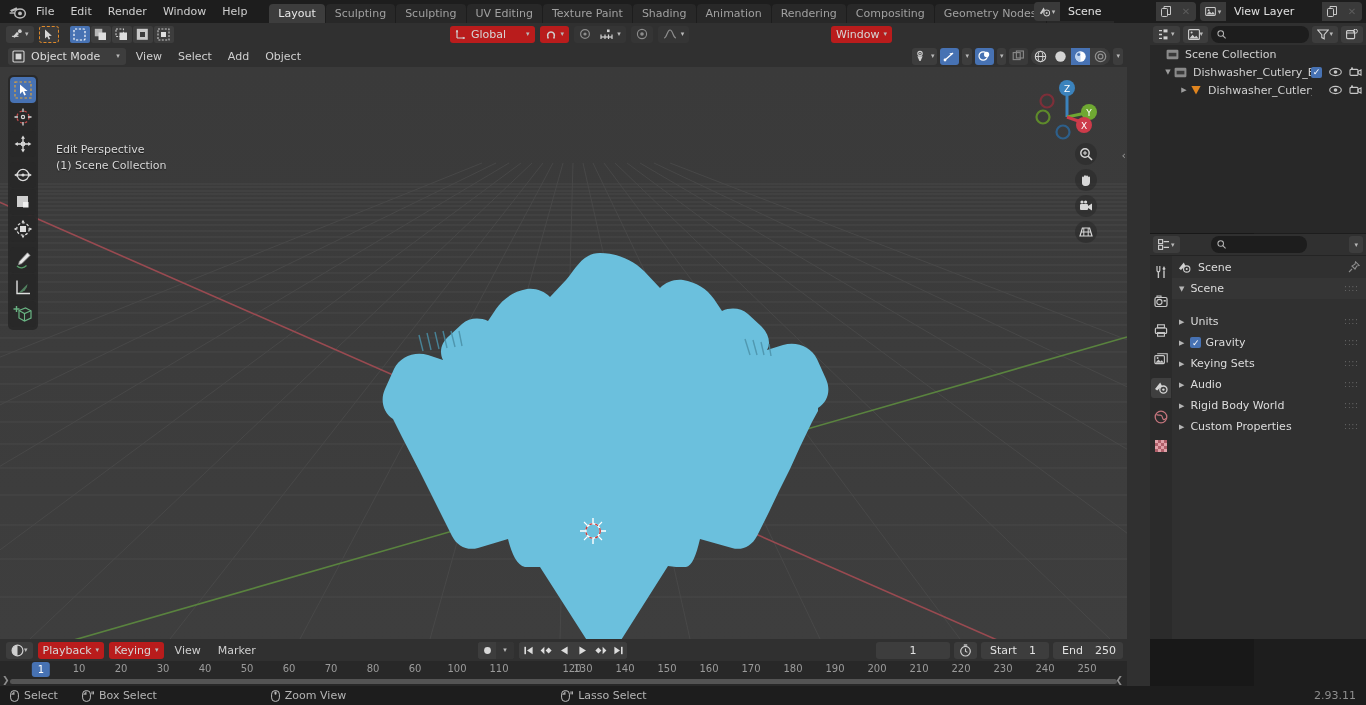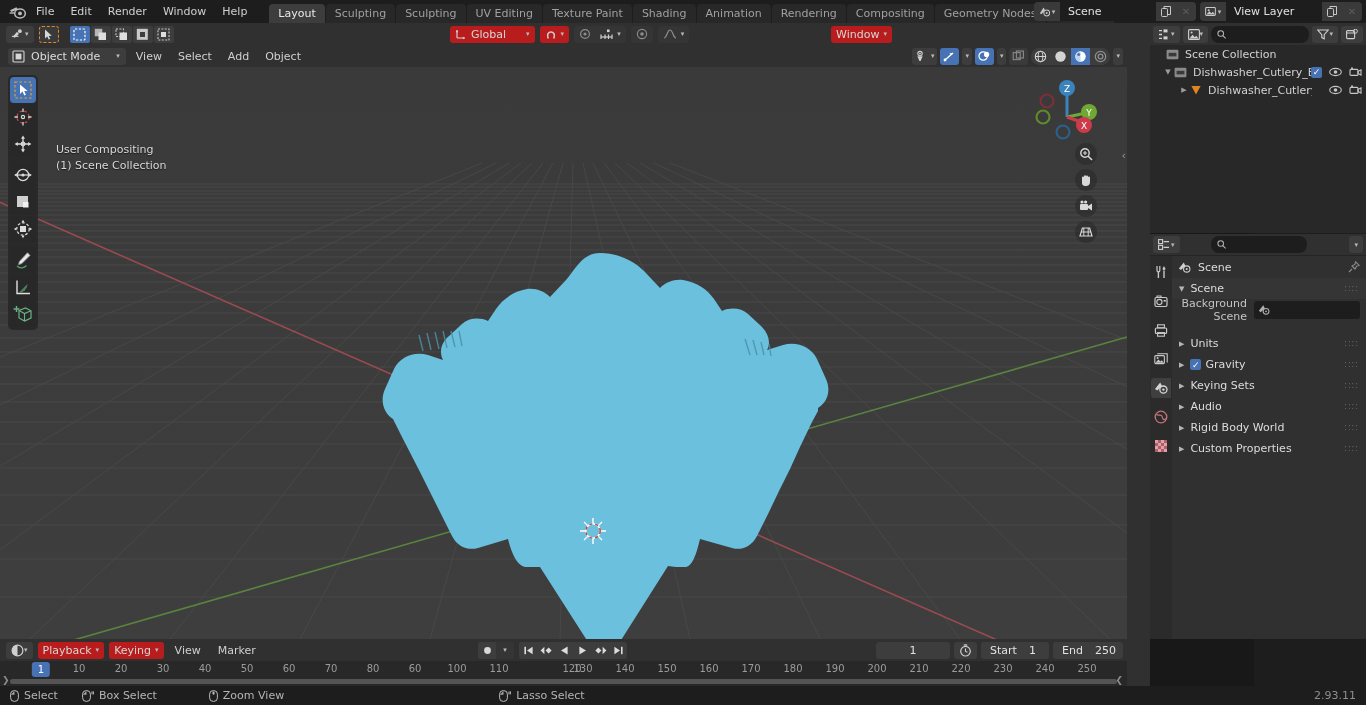--- a/index.html
+++ b/index.html
@@ -614,21 +614,21 @@
       </g>
 
       <g transform="translate(593,464)">
         <circle r="7.2" fill="none" stroke="#ffffff" stroke-width="1.4"></circle>
         <circle r="7.2" fill="none" stroke="#c43d3d" stroke-width="1.4" stroke-dasharray="3 3"></circle>
         <path d="M0 -13 V-8 M0 8 V13 M-13 0 H-8 M8 0 H13" stroke="#ffffff" stroke-width="1.4"></path>
         <path d="M-9 -9 L-5.5 -5.5 M9 -9 L5.5 -5.5 M-9 9 L-5.5 5.5 M9 9 L5.5 5.5" stroke="#ffffff" stroke-width="1.1"></path>
       </g>
     </svg>
 
-    <div class="vp-text l1">User Compositing</div>
+    <div class="vp-text l1">Edit Perspective</div>
     <div class="vp-text l2">(1) Scene Collection</div>
 
     <div class="ltoolbar">
       <div class="ltool active">
         <svg width="20" height="20" viewBox="0 0 20 20">
             <rect x="2" y="2" width="16" height="16" fill="none" stroke="#e0a33a" stroke-width="1.2" stroke-dasharray="2.5 2"></rect>
             <path d="M7 4.5 L7 14 L9.5 11.6 L11.3 15.4 L12.9 14.7 L11.2 11.1 L14.6 11 Z" fill="#ffffff"></path>
           </svg>
       </div>
       <div class="ltool">
@@ -944,31 +944,20 @@
         </span>
       </div>
 
       <div class="panel-head">
         <span class="tri">▼</span>
         <span>Scene</span>
         <span class="grip">::::</span>
       </div>
 
 
-      <div class="prow">
-        <div class="plabel">Background Scene</div>
-        <div class="pfield">
-          <svg width="12" height="12" viewBox="0 0 14 14">
-              <path d="M1 8 L6.2 1.6 L8 5 L3.2 9.6 Z" fill="#b0b0b0"></path>
-              <circle cx="9.4" cy="8.6" r="3.4" fill="none" stroke="#b0b0b0" stroke-width="1.2"></circle>
-              <circle cx="9.4" cy="8.6" r="1.1" fill="#b0b0b0"></circle>
-            </svg>
-          <span></span>
-        </div>
-      </div>
 
 
       <div style="height:12px"></div>
 
       <div class="closed-panel">
         <span class="tri">▶</span>
         <span>Units</span>
         <span class="grip">::::</span>
       </div>
       <div class="closed-panel">
@@ -1125,21 +1114,21 @@
   <div class="statusbar">
     <div class="st-item" style="margin-right:24px">
       <span>
         <svg width="9" height="12" viewBox="0 0 9 12">
             <rect x="0.6" y="0.6" width="7.8" height="10.8" rx="3.6" fill="none" stroke="#bdbdbd" stroke-width="1"></rect>
             <path d="M0.9 4.8 H4.5 V0.9" fill="#bdbdbd" opacity="0.85"></path>
           </svg>
       </span>
       <span>Select</span>
     </div>
-    <div class="st-item" style="margin-right:52px">
+    <div class="st-item" style="margin-right:114px">
       <span>
         <svg width="12" height="12" viewBox="0 0 12 12">
             <rect x="0.6" y="0.6" width="7.8" height="10.8" rx="3.6" fill="none" stroke="#bdbdbd" stroke-width="1"></rect>
             <path d="M0.9 4.8 H4.5 V0.9" fill="#bdbdbd" opacity="0.85"></path>
             <path d="M10 1.4 V4.4 M11.4 1.4 V4.4" stroke="#bdbdbd" stroke-width="1"></path>
           </svg>
       </span>
       <span>Box Select</span>
     </div>
     <div class="st-item" style="margin-right:215px">

